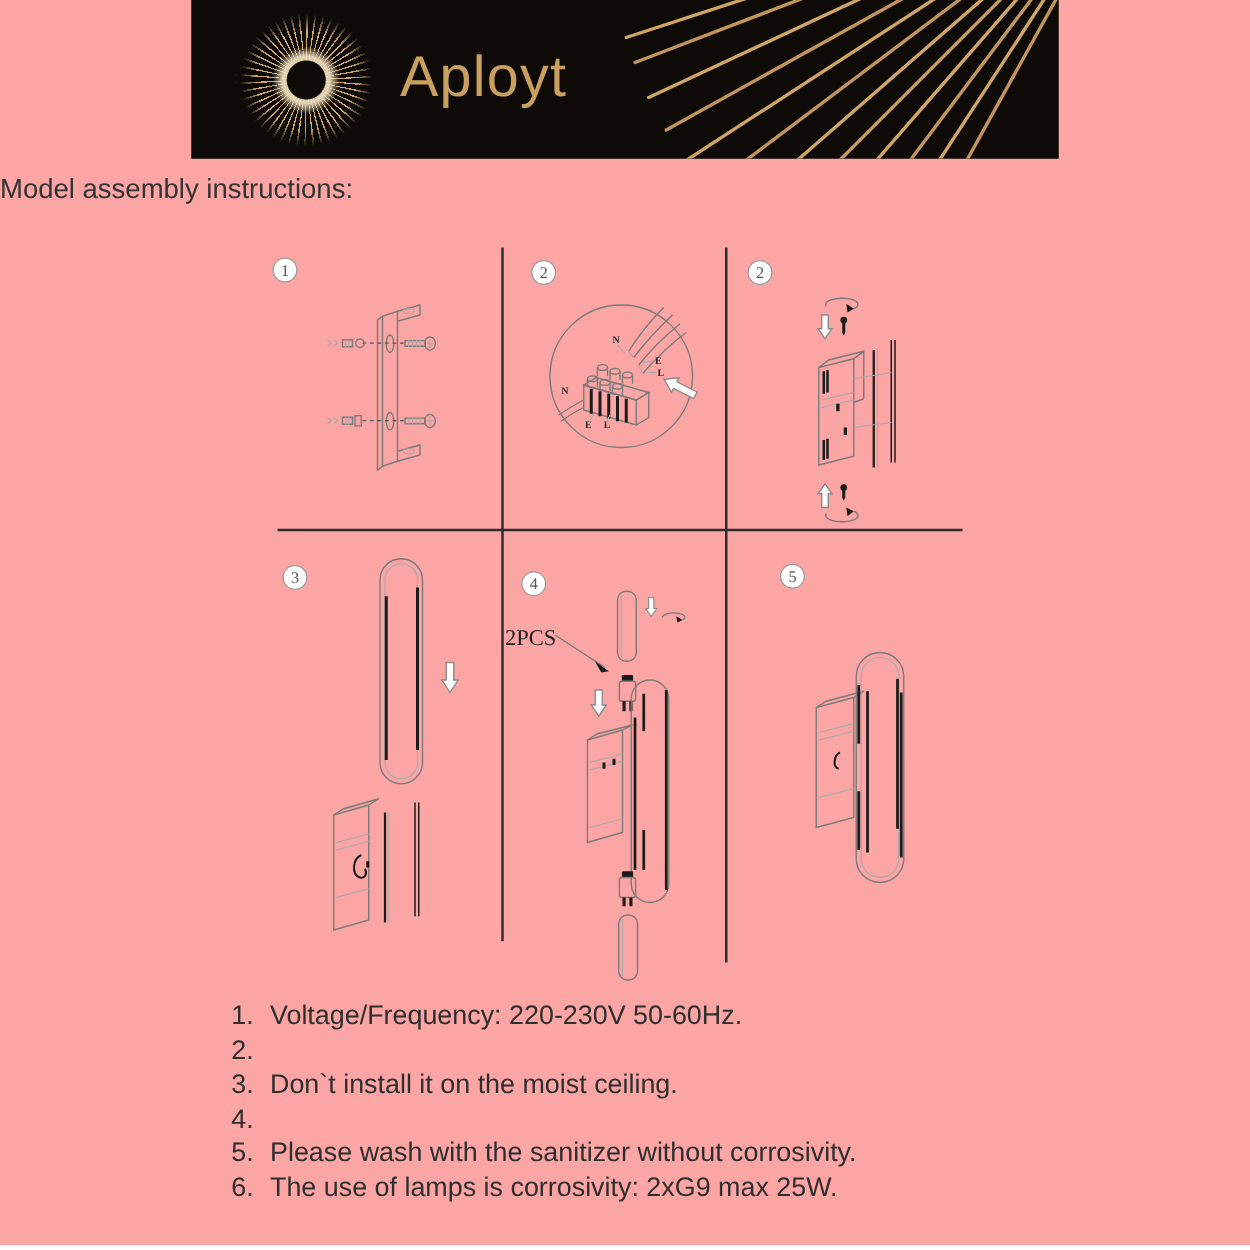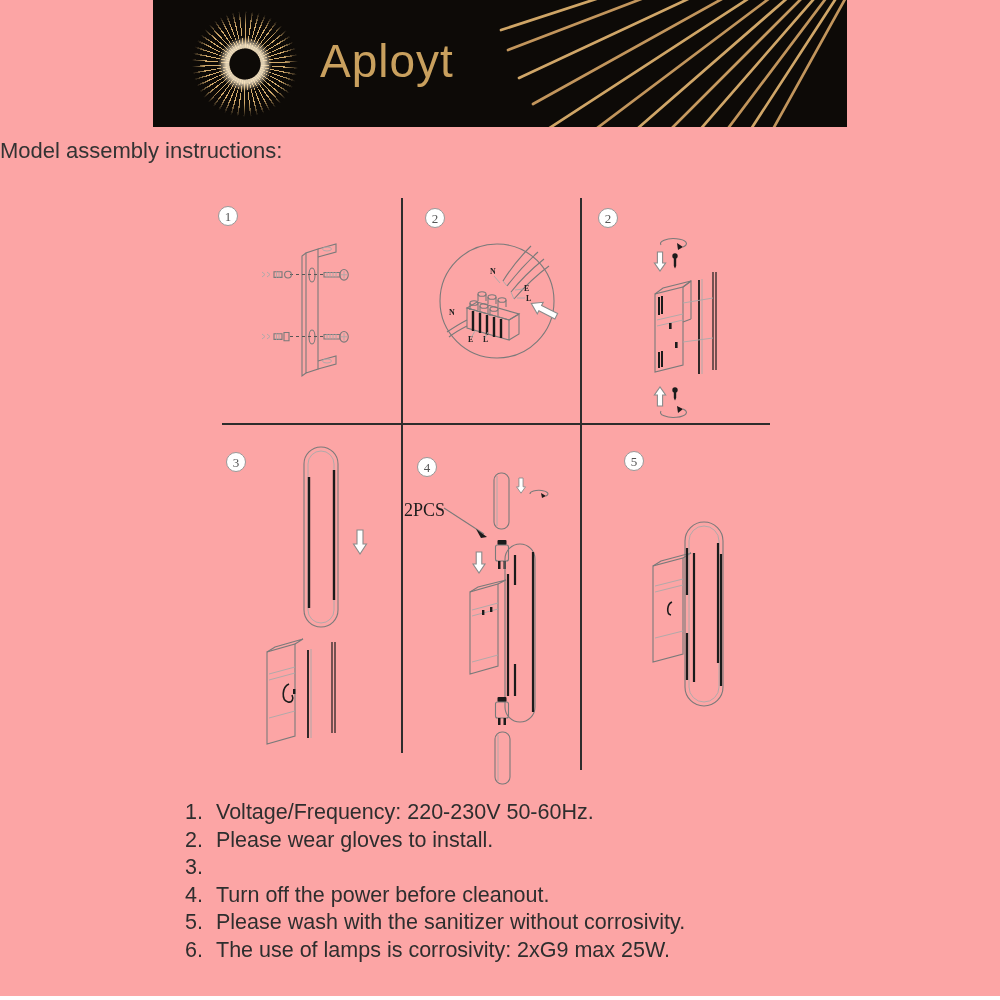--- a/index.html
+++ b/index.html
@@ -303,28 +303,27 @@
     </g>
   </svg>
 
   <div class="instructions">
     <div class="inst-row">
       <span class="inst-num">1.</span>
       <span>Voltage/Frequency: 220-230V 50-60Hz.</span>
     </div>
     <div class="inst-row">
       <span class="inst-num">2.</span>
-      <span>Please wear gloves to install.</span>
     </div>
     <div class="inst-row">
       <span class="inst-num">3.</span>
+      <span>Don`t install it on the moist ceiling.</span>
     </div>
     <div class="inst-row">
       <span class="inst-num">4.</span>
-      <span>Turn off the power before cleanout.</span>
     </div>
     <div class="inst-row">
       <span class="inst-num">5.</span>
       <span>Please wash with the sanitizer without corrosivity.</span>
     </div>
     <div class="inst-row">
       <span class="inst-num">6.</span>
       <span>The use of lamps is corrosivity: 2xG9 max 25W.</span>
     </div>
   </div>

